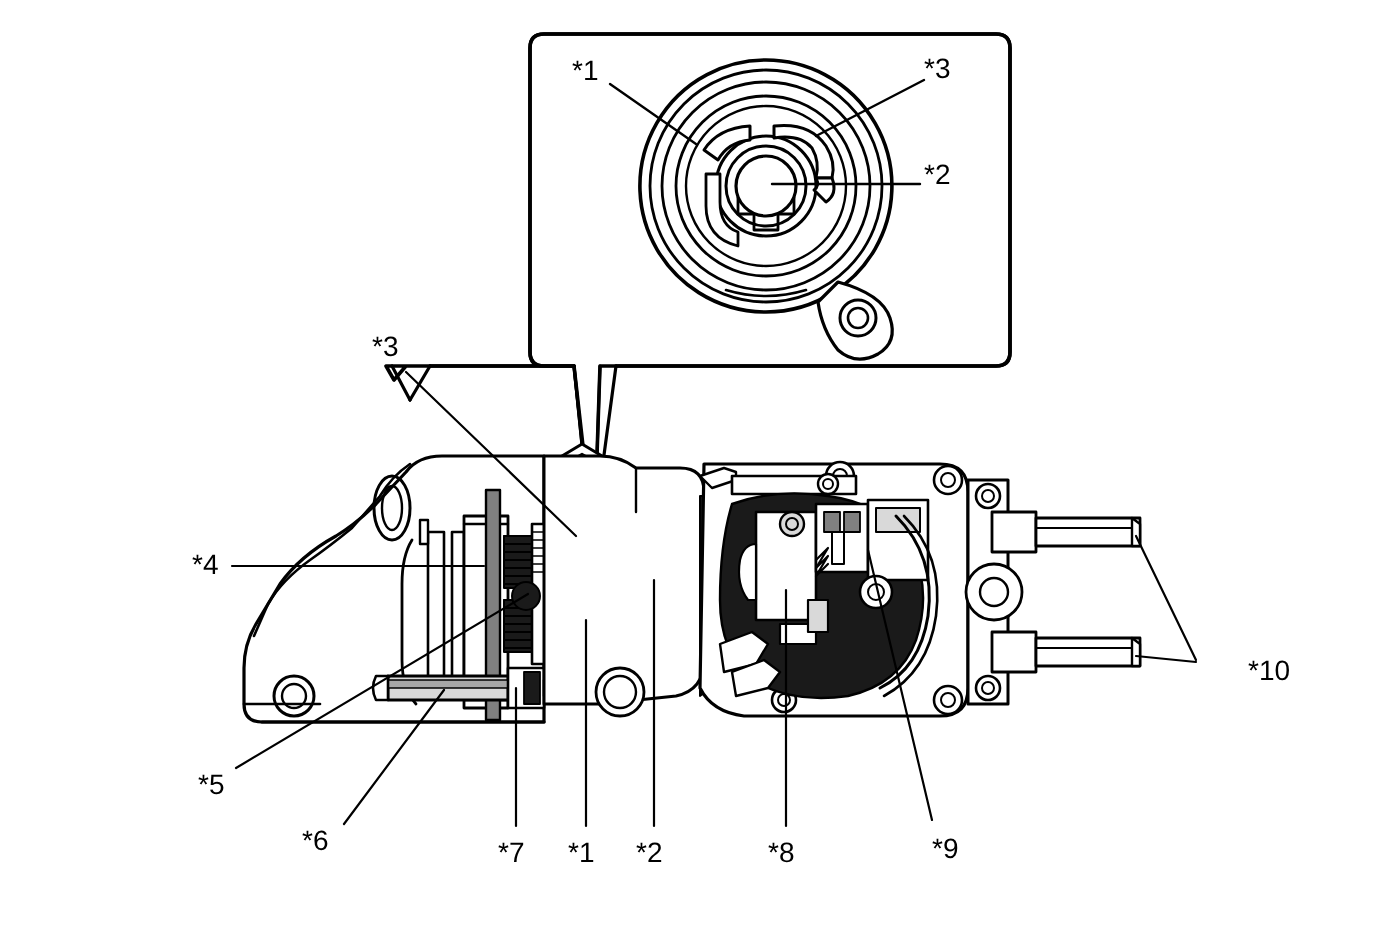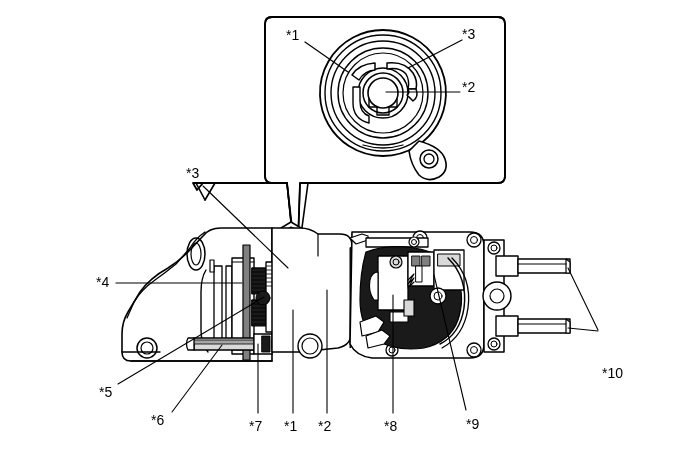--- a/index.html
+++ b/index.html
@@ -299,21 +299,21 @@
   <div class="lbl" style="left:462px; top:80px;">
     <span>*2</span>
   </div>
 
   <div class="lbl" style="left:186px; top:166px;">
     <span>*3</span>
   </div>
   <div class="lbl" style="left:96px; top:275px;">
     <span>*4</span>
   </div>
-  <div class="lbl" style="left:602px; top:328px;margin-top:38px;">
+  <div class="lbl" style="left:624px; top:328px;">
     <span>*10</span>
   </div>
   <div class="lbl" style="left:99px; top:385px;">
     <span>*5</span>
   </div>
   <div class="lbl" style="left:151px; top:413px;">
     <span>*6</span>
   </div>
   <div class="lbl" style="left:249px; top:419px;">
     <span>*7</span>

